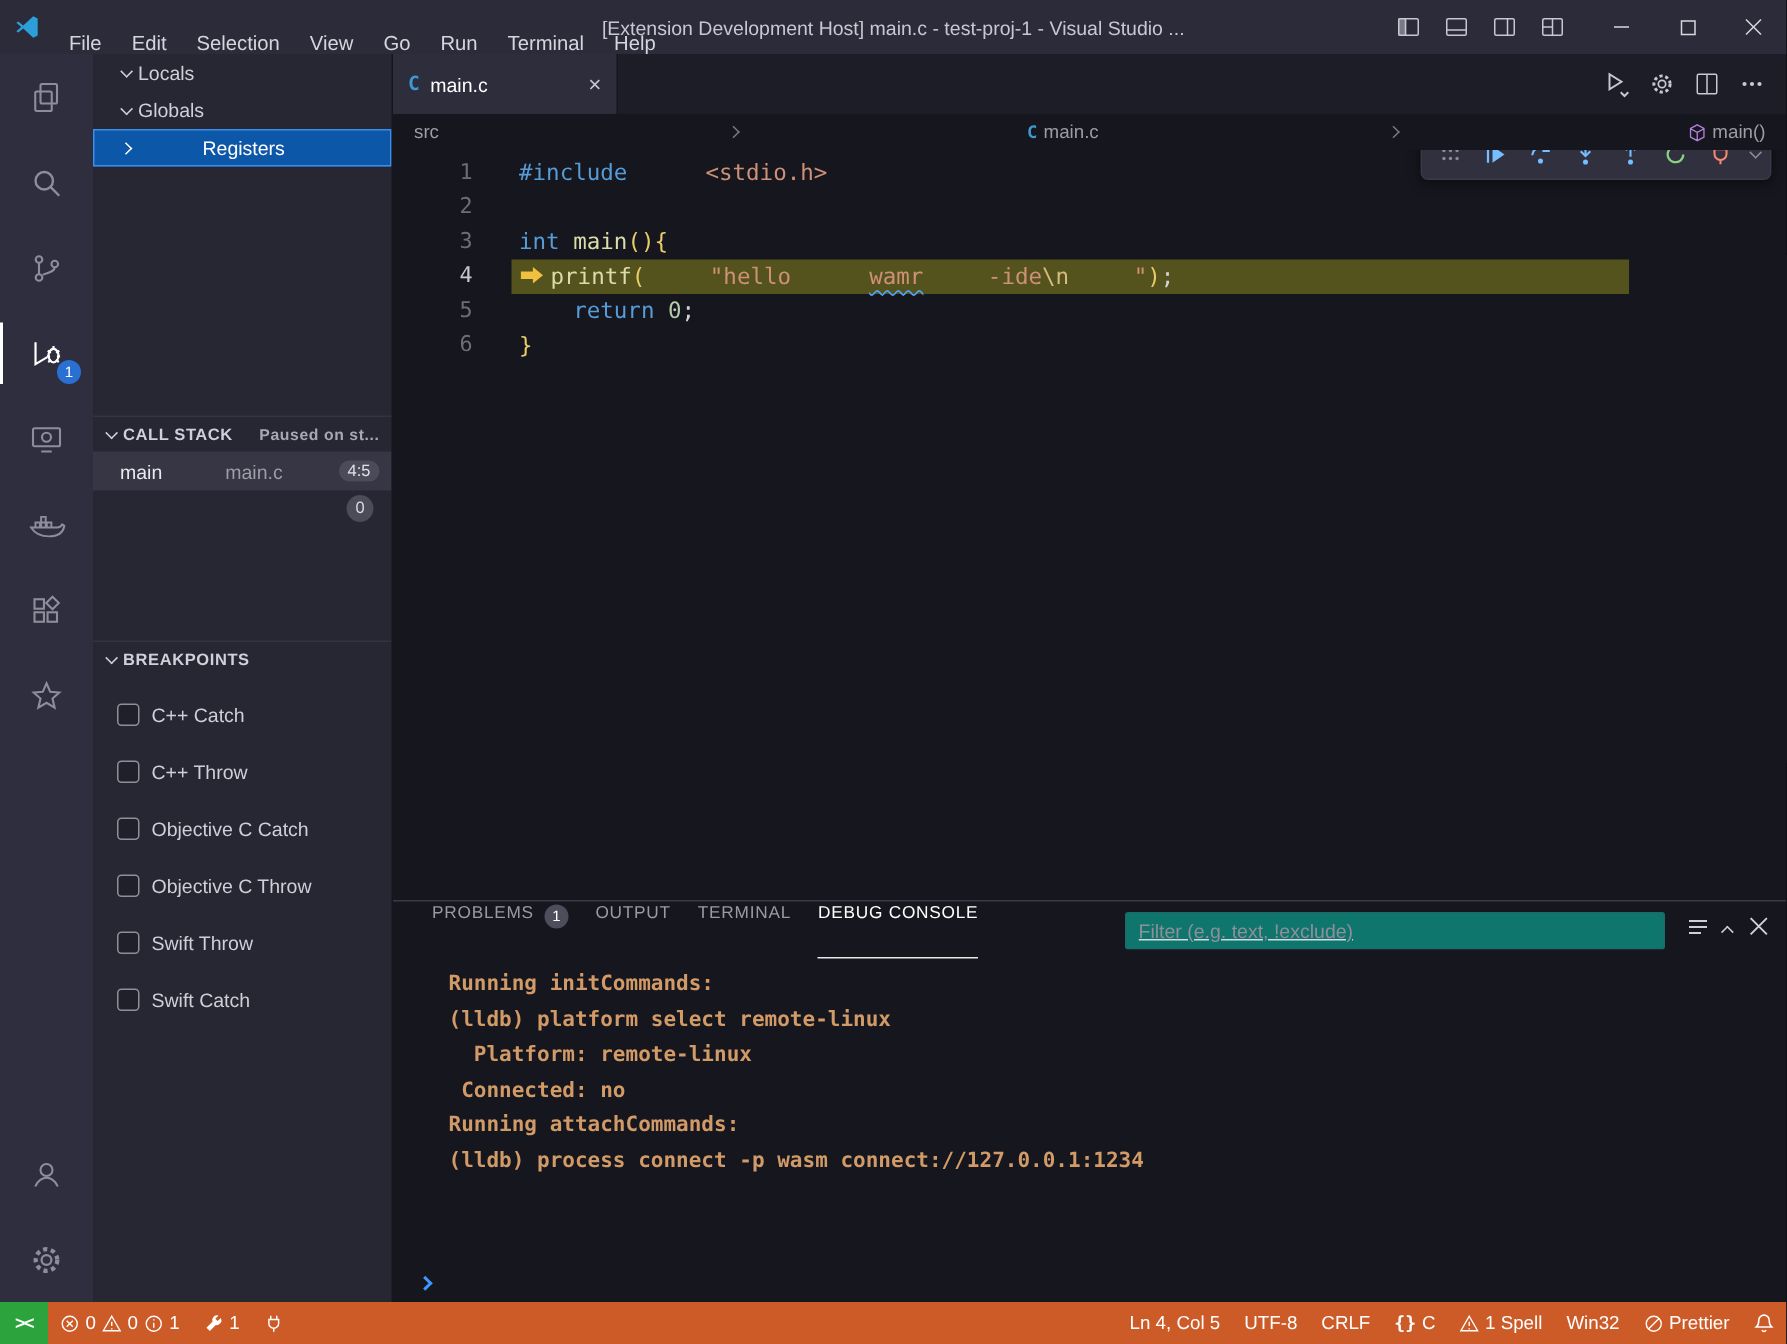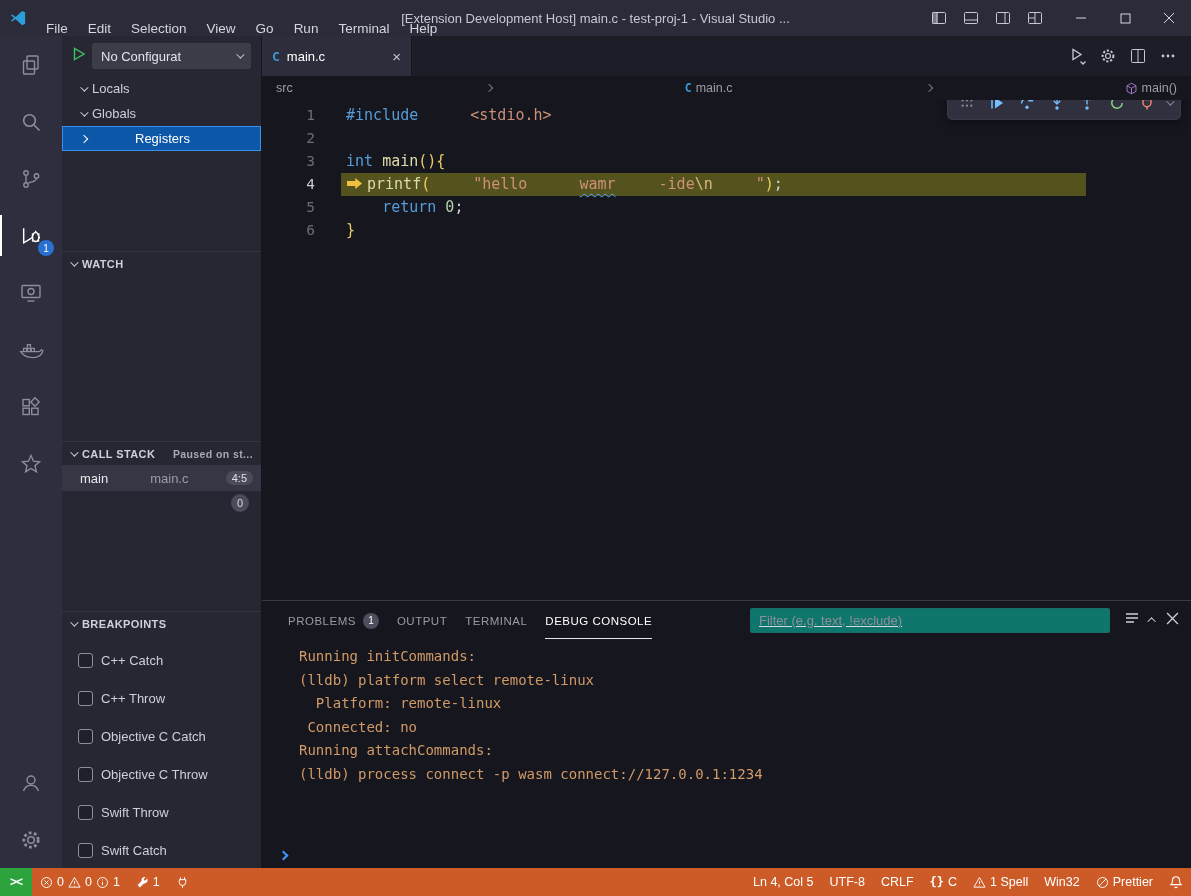--- a/index.html
+++ b/index.html
@@ -86,31 +86,31 @@
 
   
   .debug-toolbar{position:absolute;top:46px;right:10px;background:#30303f;border:1px solid #4a4a5a55;border-radius:5px;
                  box-shadow:0 2px 8px rgba(0,0,0,.5);display:flex;align-items:center;padding:3px 6px;gap:4px;z-index:5;}
   .dt-btn{width:26px;height:26px;display:flex;align-items:center;justify-content:center;}
   .blue{color:#75beff;} .green{color:#89d185;} .red{color:#f48771;} .gray{color:#8b8b98;}
 
   
   .panel{height:268px;flex:0 0 268px;border-top:1px solid #3a3a46;display:flex;flex-direction:column;background:#16161f;}
   .panel-header{height:38px;flex:0 0 38px;display:flex;align-items:center;padding:0 12px 0 26px;}
-  .panel-tab{margin-right:18px;font-size:11.5px;letter-spacing:.5px;color:#9a9aa6;display:flex;align-items:center;gap:7px;
+  .panel-tab{margin-right:18px;font-size:11.5px;letter-spacing:.5px;color:#9a9aa6;display:flex;align-items:flex-start;gap:7px;
              height:100%;border-bottom:1px solid transparent;padding-top:2px;}
   .panel-tab.active{color:#ffffff;border-bottom-color:#e7e7e7;}
   .tab-badge{min-width:16px;height:16px;border-radius:9px;background:#4d4d5c;color:#fff;font-size:10px;
              display:flex;align-items:center;justify-content:center;letter-spacing:0;}
   .filter-input{margin-left:auto;width:360px;height:25px;background:#0f766e;border:1px solid #45455233;border-radius:2px;
                 color:#d8d8e0;font-size:13px;padding:0 8px;outline:none;font-family:inherit;text-decoration:underline;}
   .filter-input::placeholder{color:#8f8f9a;}
   .panel-icons{display:flex;align-items:center;gap:10px;margin-left:14px;color:#cfcfd6;}
   .console-out{flex:1;overflow:hidden;padding:6px 0 0 37px;font-family:"DejaVu Sans Mono",monospace;font-size:14px;color:#d19a66;}
-  .console-line{height:23.5px;line-height:23.5px;white-space:pre;}
+  .console-line{height:23.5px;line-height:23.5px;white-space:pre;font-weight:bold;}
   .console-prompt{height:26px;flex:0 0 26px;display:flex;align-items:center;padding-left:18px;}
   .prompt-chev{width:7px;height:7px;border-right:2px solid #3f96ff;border-bottom:2px solid #3f96ff;transform:rotate(-45deg);}
 
   
   .statusbar{height:28px;flex:0 0 28px;background:#cc5b28;display:flex;align-items:center;color:#ffffff;font-size:12.5px;}
   .sb-remote{width:32px;height:28px;background:#2ca33c;display:flex;align-items:center;justify-content:center;
              font-weight:bold;font-size:12px;letter-spacing:-1px;}
   .sb-item{display:flex;align-items:center;gap:4px;padding:0 8px;height:100%;white-space:nowrap;}
   .sb-right{margin-left:auto;display:flex;height:100%;}
   .mini{display:inline-flex;align-items:center;}
@@ -253,63 +253,50 @@
       </div>
       <div class="ab-item">
         <svg width="24" height="24" viewBox="0 0 22 22" fill="none" stroke="currentColor">
             <circle cx="11" cy="11" r="3" stroke-width="1.4"></circle>
             <circle cx="11" cy="11" r="6.6" stroke-width="2.6" stroke-dasharray="2.6 2.2"></circle>
           </svg>
       </div>
     </div>
 
     <div class="sidebar">
-      <div class="sb-toolbar">
-        <span><svg width="14" height="14" viewBox="0 0 14 14">
-              <path d="M2.5 1.5v11l9.5-5.5z" fill="none" stroke="#3fbf5f" stroke-width="1.4"></path>
-            </svg></span>
-        <div class="config-select">
-          <span class="lbl">No Configurat</span>
-          <span class="chev down" style="color:#c8c8d2"></span>
-        </div>
-      </div>
 
       <div class="tree-row">
         <span class="chev down"></span>
         <span>Locals</span>
       </div>
       <div class="tree-row">
         <span class="chev down"></span>
         <span>Globals</span>
       </div>
       <div class="tree-row selected">
         <span class="chev right"></span>
         <span>Registers</span>
       </div>
 
-      <div class="section-header sep-top" style="margin-top:100px">
-        <span class="chev down"></span>
-        <span>WATCH</span>
-      </div>
 
       <div class="section-header sep-top" style="margin-top:166px">
         <span class="chev down"></span>
         <span>CALL STACK</span>
         <span class="hdr-right paused-text">Paused on st...</span>
       </div>
       <div class="stack-row">
         <span class="stack-name">main</span>
         <span class="stack-file">main.c</span>
         <span class="stack-pos">4:5</span>
       </div>
       <div class="badge-row">
         <span class="count-badge">0</span>
       </div>
 
-      <div class="section-header sep-top" style="margin-top:96px">
+      <div class="section-header sep-top" style="margin-top:76px">
         <span class="chev down"></span>
         <span>BREAKPOINTS</span>
       </div>
       <div>
           <div class="bp-row">
             <span class="checkbox"></span>
             <span>C++ Catch</span>
           </div>
           <div class="bp-row">
             <span class="checkbox"></span>

